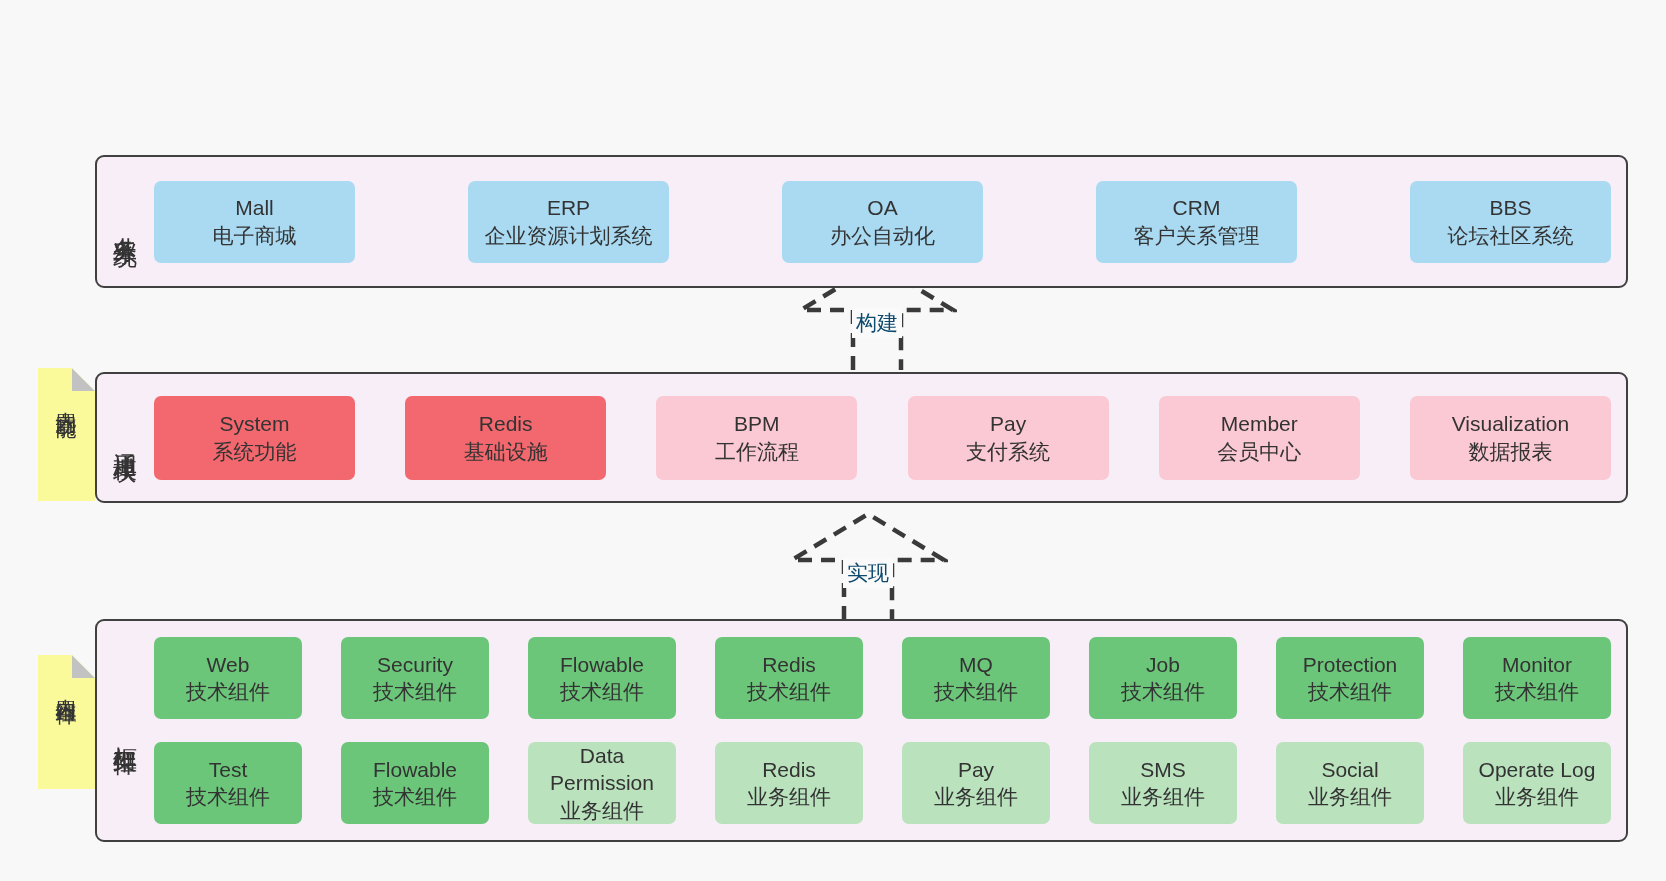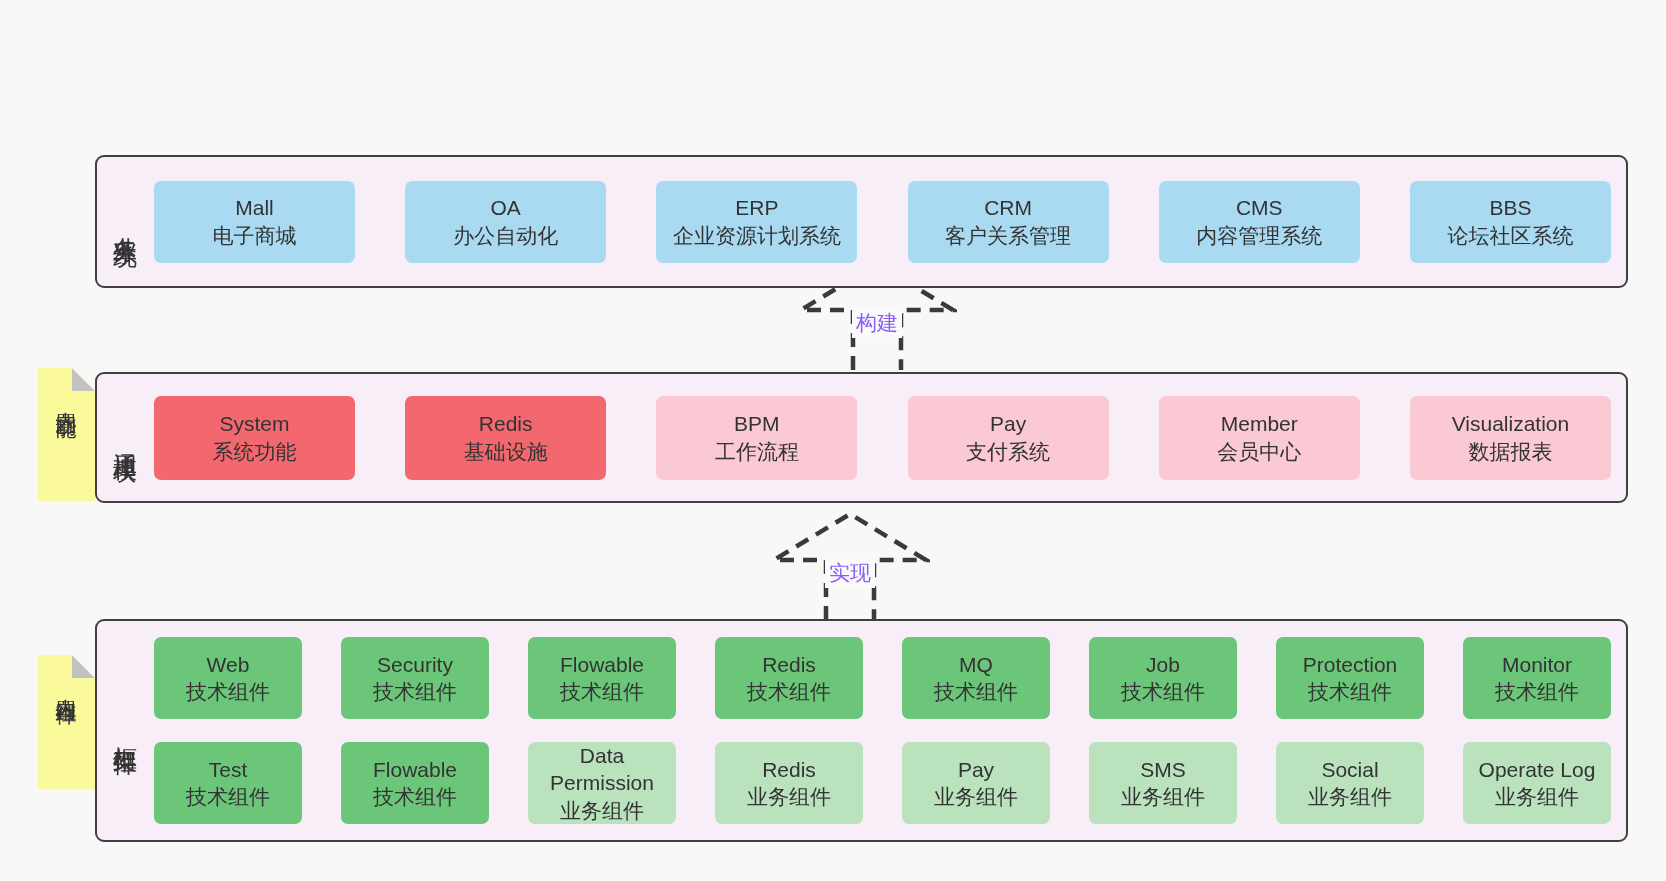--- a/index.html
+++ b/index.html
@@ -38,55 +38,51 @@
   .sticky1{top:368px;height:133px;}
   .sticky2{top:655px;height:134px;}
   .sticky::after{content:"";position:absolute;top:0;right:0;width:23px;height:23px;background:#c2c2c2;
           clip-path:polygon(0 0,100% 100%,0 100%);}
   .sticky-text{writing-mode:vertical-rl;text-orientation:upright;font-size:21px;color:#333;
           line-height:1.1;margin-top:27px;letter-spacing:2px;}
 
   
   .arrow{position:absolute;width:160px;height:112px;z-index:1;}
   .arrow1{left:797px;top:258px;}
-  .arrow2{left:770px;top:508px;font-family:Liberation Serif, serif;}
+  .arrow2{left:788px;top:508px;font-family:Liberation Serif, serif;}
   .arrow svg{position:absolute;left:0;top:0;}
   .arrow-label{position:absolute;left:50%;top:58%;transform:translate(-50%,-50%);
-          background:#fafafa;color:#8b5cf6;font-size:21px;padding:1px 4px;white-space:nowrap;}
+          background:#fafafa;color:#0c4a6e;font-size:21px;padding:1px 4px;white-space:nowrap;}
 </style>
 </head>
 <body>
 
 <div class="canvas">
 
   <div class="section sec1">
     <div class="vlabel">
       <div class="vlabel-text">业务系统</div>
     </div>
     <div class="rows">
       <div class="row">
         <div class="box box-wide blue">
           <div>Mall</div>
           <div>电子商城</div>
         </div>
         <div class="box box-wide blue">
+          <div>ERP</div>
+          <div>企业资源计划系统</div>
+        </div>
+        <div class="box box-wide blue">
           <div>OA</div>
           <div>办公自动化</div>
         </div>
         <div class="box box-wide blue">
-          <div>ERP</div>
-          <div>企业资源计划系统</div>
-        </div>
-        <div class="box box-wide blue">
           <div>CRM</div>
           <div>客户关系管理</div>
-        </div>
-        <div class="box box-wide blue">
-          <div>CMS</div>
-          <div>内容管理系统</div>
         </div>
         <div class="box box-wide blue">
           <div>BBS</div>
           <div>论坛社区系统</div>
         </div>
       </div>
     </div>
   </div>
 
   <div class="arrow arrow1">

